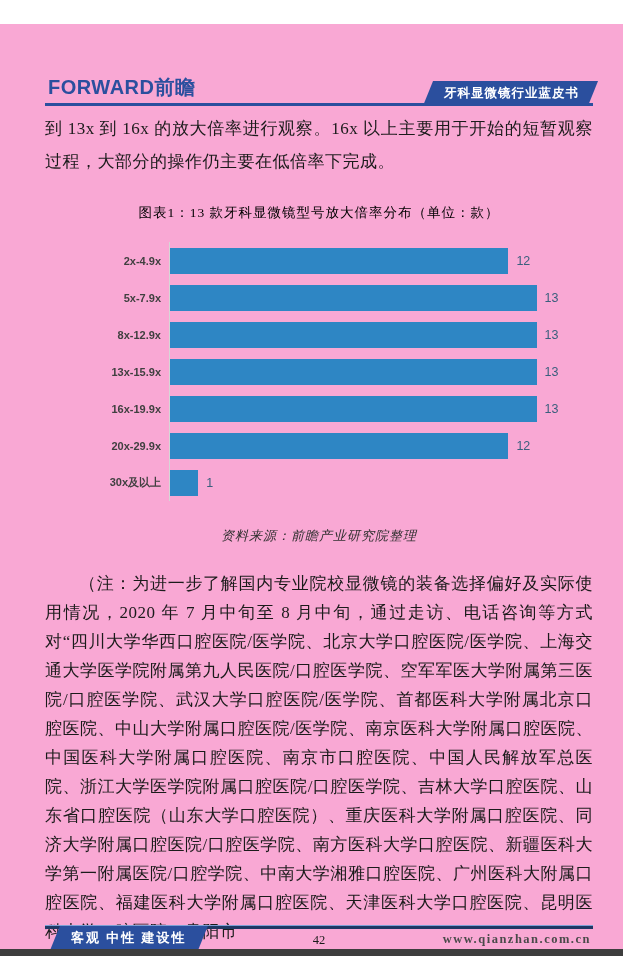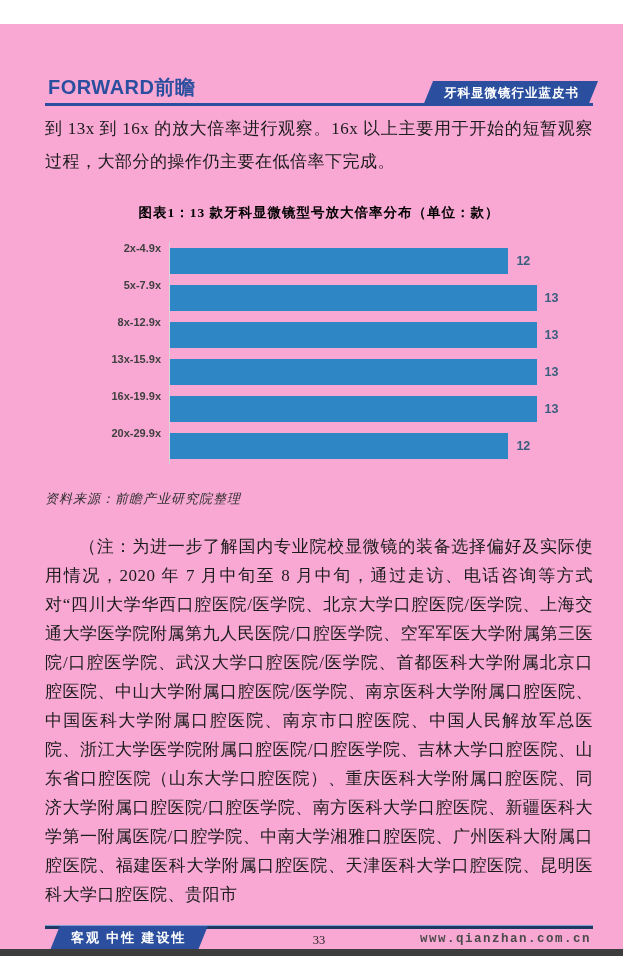--- a/index.html
+++ b/index.html
@@ -39,43 +39,43 @@
   
   .body-area{position:absolute;top:88px;left:45px;right:30px;}
   .para{
     margin:0;font-size:17px;line-height:33px;text-align:justify;
     letter-spacing:0.5px;
   }
   .para.indent{text-indent:2em;}
   
   .chart-block{margin-top:26px;}
   .chart-title{
-    text-align:center;font-weight:bold;font-size:13.5px;
+    text-align:center;font-weight:normal;font-size:13.5px;
     letter-spacing:1px;margin-bottom:20px;color:#000;
   }
   .chart-rows{margin-left:4px;}
-  .chart-row{display:flex;height:37px;}
+  .chart-row{display:flex;align-items:center;height:37px;}
   .cat-label{
     width:112px;text-align:right;padding-right:8px;flex:none;
     font-family:"Liberation Sans", sans-serif;
     font-size:11px;font-weight:bold;color:#404040;white-space:nowrap;
   }
   .bar-area{
     flex:1;display:flex;align-items:center;height:100%;
     border-left:1px solid #d6d6d6;
   }
   .bar{height:26px;}
   .bar-value{
     margin-left:8px;
     font-family:"Liberation Sans", sans-serif;
-    font-size:12.5px;font-weight:bold;color:#3A5F7D;
+    font-size:12.5px;font-weight:normal;color:#3A5F7D;
   }
   
   .source{
-    margin-top:26px;text-align:left;font-style:italic;
+    margin-top:26px;text-align:center;font-style:italic;
     font-size:13px;color:#2f2f2f;letter-spacing:1px;
   }
   
   .section-heading{
     margin:46px 0 0 22px;
     font-size:17.5px;font-weight:bold;color:#000;
     letter-spacing:0.5px;
   }
   .note{
     margin-top:24px;line-height:29px;text-indent:2em;
@@ -92,21 +92,21 @@
     display:block;transform:skewX(22deg);
     color:#ffffff;font-size:13px;font-weight:bold;
     letter-spacing:2px;white-space:nowrap;
   }
   .page-number{
     position:absolute;left:0;right:0;top:8px;text-align:center;
     font-size:12.5px;color:#1b1b1b;
   }
   .footer-url{
     position:absolute;right:2px;top:7px;
-    font-family:Liberation Mono, monospace;
+    font-family:Liberation Serif, serif;
     font-size:12.5px;color:#4a4a4a;font-weight:bold;letter-spacing:1.5px;
   }
   .bottom-strip{
     position:absolute;left:0;right:0;bottom:0;height:7px;background:#3d3d3d;
   }
 </style>
 </head>
 <body>
 
 <div class="page">
@@ -160,32 +160,39 @@
               <span class="bar-value">13</span>
             </div>
           </div>
           <div class="chart-row">
             <div class="cat-label">20x-29.9x</div>
             <div class="bar-area">
               <div class="bar" style="width: 80%; background: rgb(46, 134, 196);"></div>
               <span class="bar-value">12</span>
             </div>
           </div>
+          <div class="chart-row">
+            <div class="cat-label">30x及以上</div>
+            <div class="bar-area">
+              <div class="bar" style="width: 6.66667%; background: rgb(46, 134, 196);"></div>
+              <span class="bar-value">1</span>
+            </div>
+          </div>
         </div>
     </div>
 
     <div class="source">资料来源：前瞻产业研究院整理</div>
 
 
     <p class="para note">（注：为进一步了解国内专业院校显微镜的装备选择偏好及实际使用情况，2020 年 7 月中旬至 8 月中旬，通过走访、电话咨询等方式对“四川大学华西口腔医院/医学院、北京大学口腔医院/医学院、上海交通大学医学院附属第九人民医院/口腔医学院、空军军医大学附属第三医院/口腔医学院、武汉大学口腔医院/医学院、首都医科大学附属北京口腔医院、中山大学附属口腔医院/医学院、南京医科大学附属口腔医院、中国医科大学附属口腔医院、南京市口腔医院、中国人民解放军总医院、浙江大学医学院附属口腔医院/口腔医学院、吉林大学口腔医院、山东省口腔医院（山东大学口腔医院）、重庆医科大学附属口腔医院、同济大学附属口腔医院/口腔医学院、南方医科大学口腔医院、新疆医科大学第一附属医院/口腔学院、中南大学湘雅口腔医院、广州医科大附属口腔医院、福建医科大学附属口腔医院、天津医科大学口腔医院、昆明医科大学口腔医院、贵阳市</p>
   </div>
 
   <div class="footer">
     <div class="footer-line"></div>
     <div class="footer-badge">
       <span>客观 中性 建设性</span>
     </div>
-    <div class="page-number">33</div>
+    <div class="page-number">42</div>
     <div class="footer-url">www.qianzhan.com.cn</div>
   </div>
 
   <div class="bottom-strip"></div>
 </div>
 
 </body></html>

